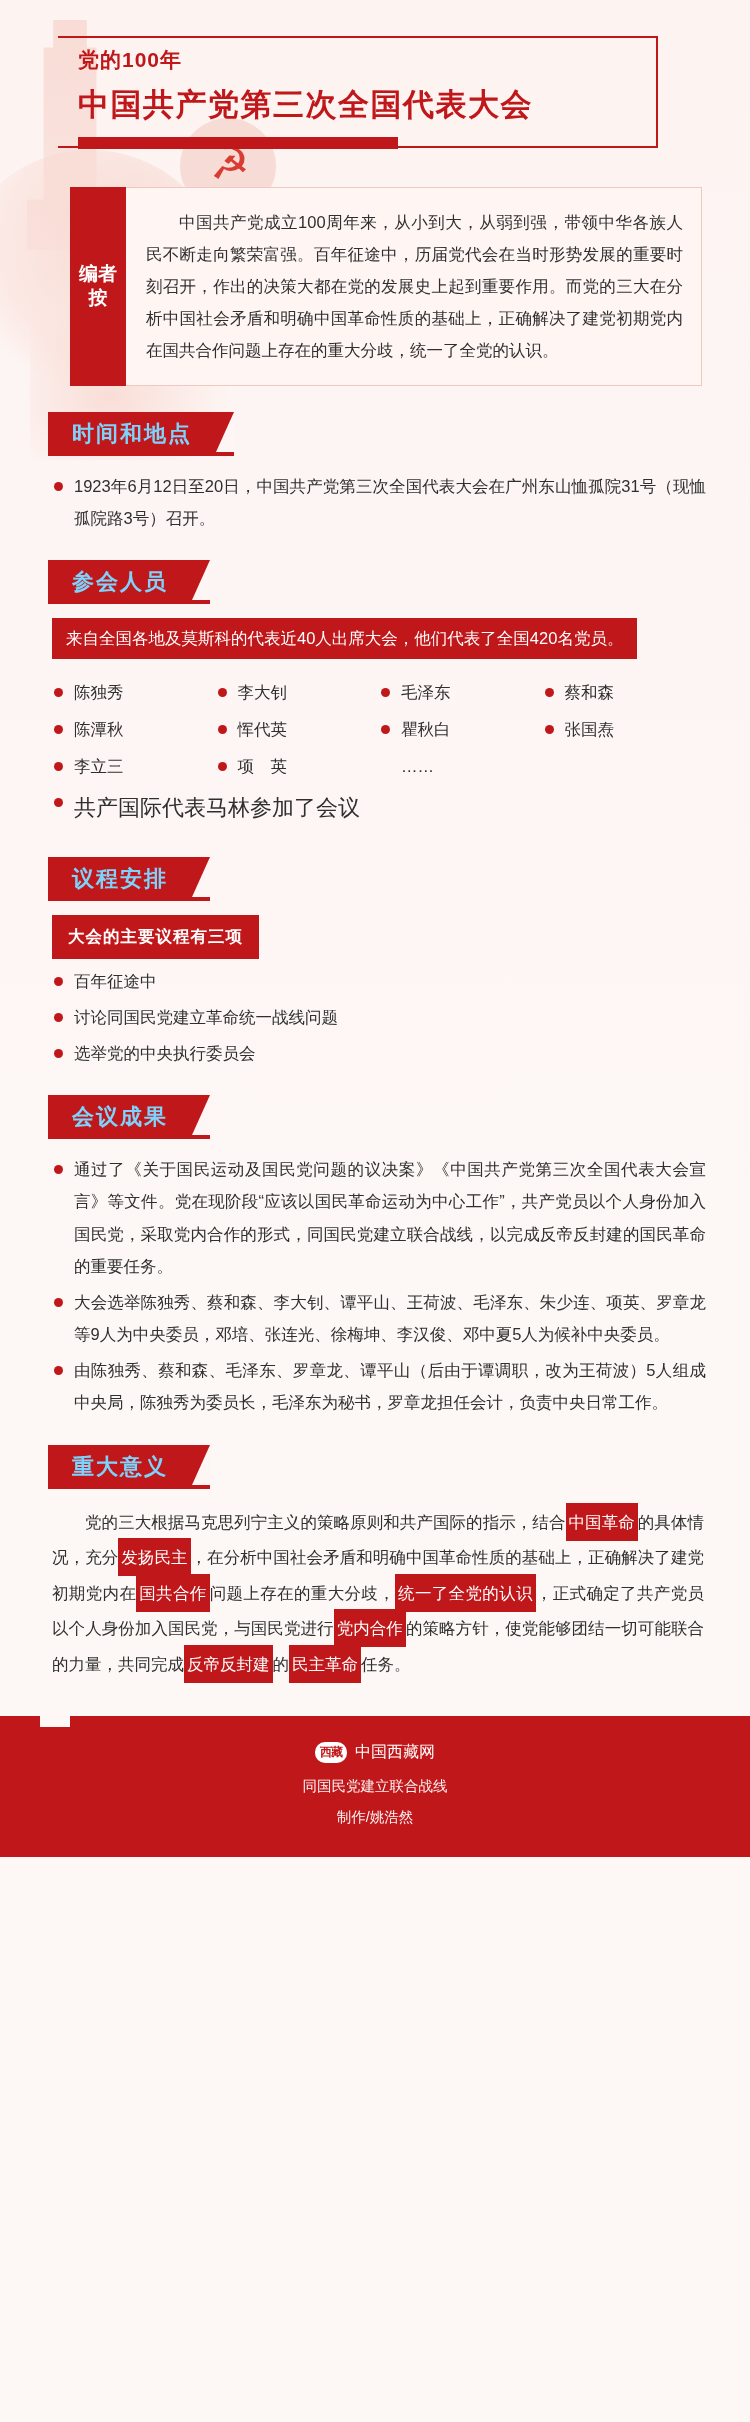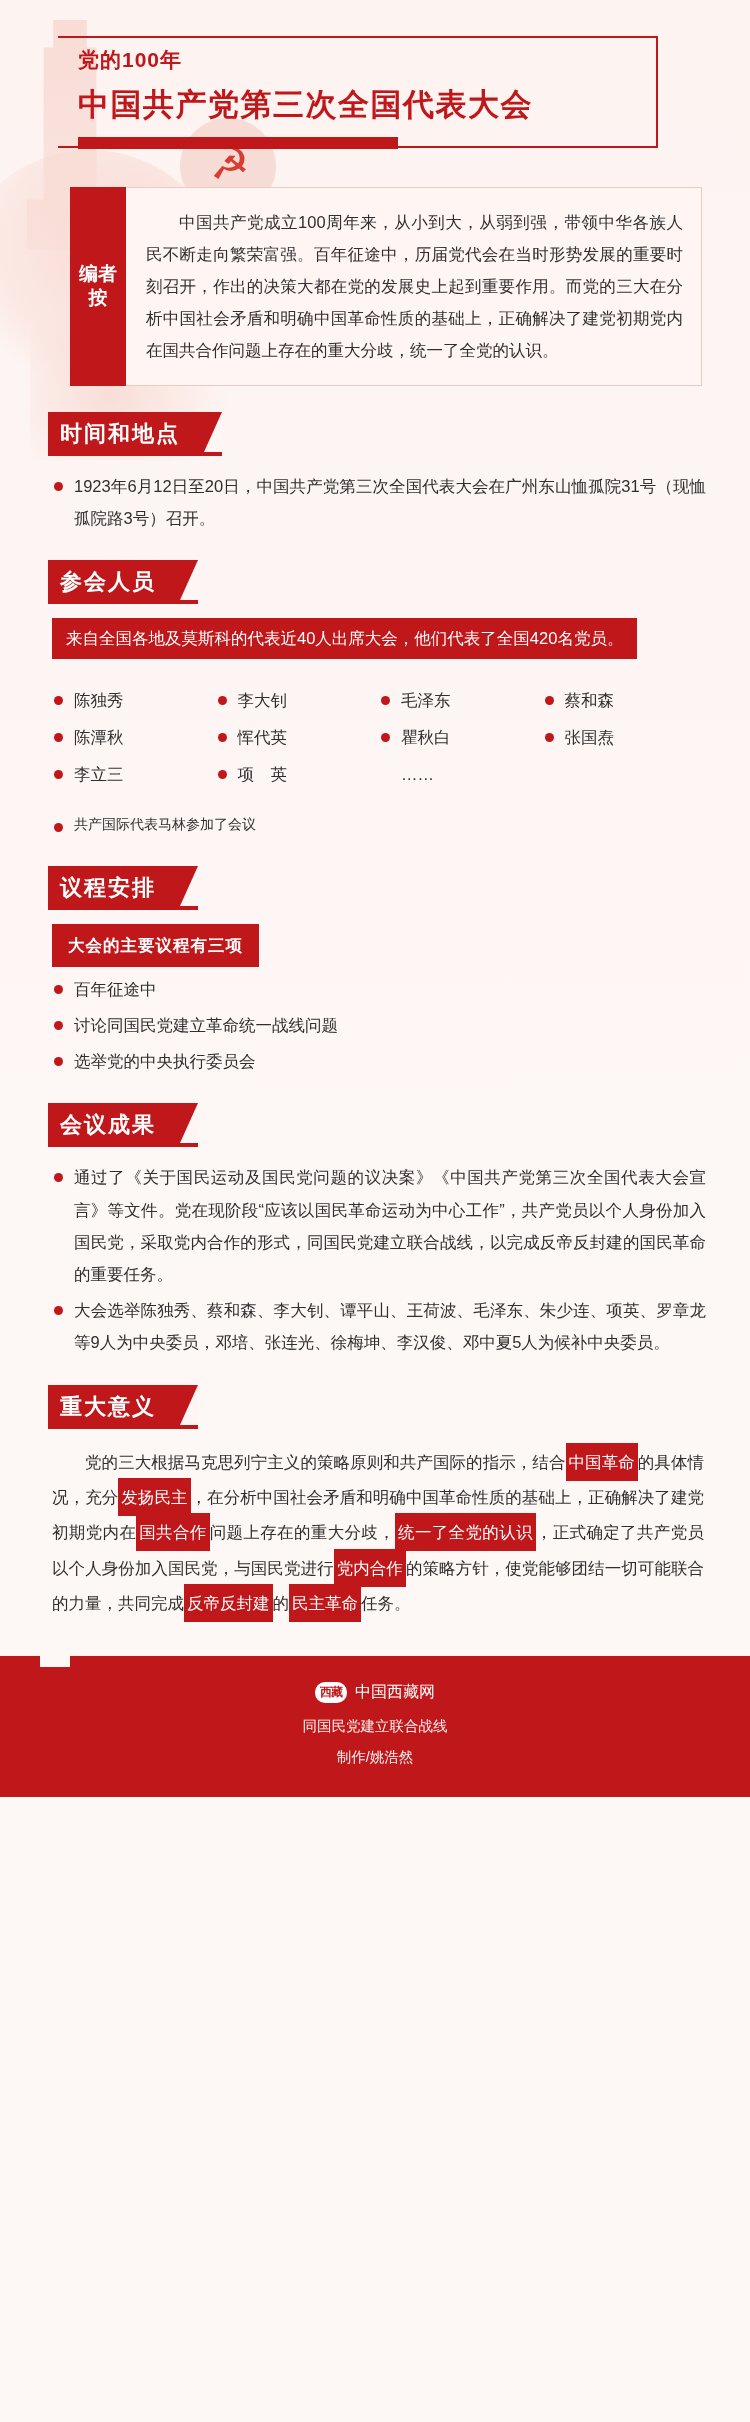--- a/index.html
+++ b/index.html
@@ -137,25 +137,25 @@
   .content {
     position: relative;
     z-index: 3;
     padding: 0 40px 0 40px;
   }
   .sec { margin-top: 26px; }
   .sec-title {
     display: inline-block;
     position: relative;
     background: #c0171a;
-    color: #ffffff;
+    color: #7dd3fc;
     font-size: 22px;
     font-weight: bold;
     letter-spacing: 2px;
-    padding: 7px 42px 7px 12px;
+    padding: 7px 42px 7px 24px;
     margin-left: 8px;
   }
   .sec-title::after {
     content: "";
     position: absolute;
     right: 0; top: 0;
     width: 0; height: 0;
     border-style: solid;
     border-width: 0 0 40px 18px;
     border-color: transparent transparent #fdf6f4 transparent;
@@ -202,44 +202,44 @@
     line-height: 1.9;
     text-align: justify;
     margin-bottom: 6px;
   }
   .hl-box.small { font-weight: bold; letter-spacing: 1px; padding: 6px 16px; }
 
   .name-grid {
     display: grid;
     grid-template-columns: repeat(4, 1fr);
     row-gap: 2px;
-    margin-top: 18px;
+    margin-top: 10px;
   }
   .name-item {
     position: relative;
     padding-left: 22px;
     font-size: 16.5px;
     line-height: 2.1;
     color: #2f2f2f;
   }
   .name-item::before {
     content: "";
     position: absolute;
     left: 2px; top: 13px;
     width: 9px; height: 9px;
     border-radius: 50%;
     background: #c0171a;
   }
   .name-item.nodot::before { display: none; }
   .full-line {
     position: relative;
     padding-left: 22px;
-    font-size: 14px;
+    font-size: 22px;
     line-height: 2.1;
-    margin-top: 19px;
+    margin-top: 2px;
   }
   .full-line::before {
     content: "";
     position: absolute;
     left: 2px; top: 13px;
     width: 9px; height: 9px;
     border-radius: 50%;
     background: #c0171a;
   }
 
@@ -371,20 +371,21 @@
     </div>
 
     <div class="sec">
       <div class="sec-title-wrap">
         <div class="sec-title">会议成果</div>
       </div>
       <div class="sec-body">
         <ul class="dots">
           <li>通过了《关于国民运动及国民党问题的议决案》《中国共产党第三次全国代表大会宣言》等文件。党在现阶段“应该以国民革命运动为中心工作”，共产党员以个人身份加入国民党，采取党内合作的形式，同国民党建立联合战线，以完成反帝反封建的国民革命的重要任务。</li>
           <li>大会选举陈独秀、蔡和森、李大钊、谭平山、王荷波、毛泽东、朱少连、项英、罗章龙等9人为中央委员，邓培、张连光、徐梅坤、李汉俊、邓中夏5人为候补中央委员。</li>
+          <li>由陈独秀、蔡和森、毛泽东、罗章龙、谭平山（后由于谭调职，改为王荷波）5人组成中央局，陈独秀为委员长，毛泽东为秘书，罗章龙担任会计，负责中央日常工作。</li>
         </ul>
       </div>
     </div>
 
     <div class="sec">
       <div class="sec-title-wrap">
         <div class="sec-title">重大意义</div>
       </div>
       <div class="sig-body" id="sig-body"><span>党的三大根据马克思列宁主义的策略原则和共产国际的指示，结合</span><span class="mark">中国革命</span><span>的具体情况，充分</span><span class="mark">发扬民主</span><span>，在分析中国社会矛盾和明确中国革命性质的基础上，正确解决了建党初期党内在</span><span class="mark">国共合作</span><span>问题上存在的重大分歧，</span><span class="mark">统一了全党的认识</span><span>，正式确定了共产党员以个人身份加入国民党，与国民党进行</span><span class="mark">党内合作</span><span>的策略方针，使党能够团结一切可能联合的力量，共同完成</span><span class="mark">反帝反封建</span><span>的</span><span class="mark">民主革命</span><span>任务。</span></div>
     </div>

